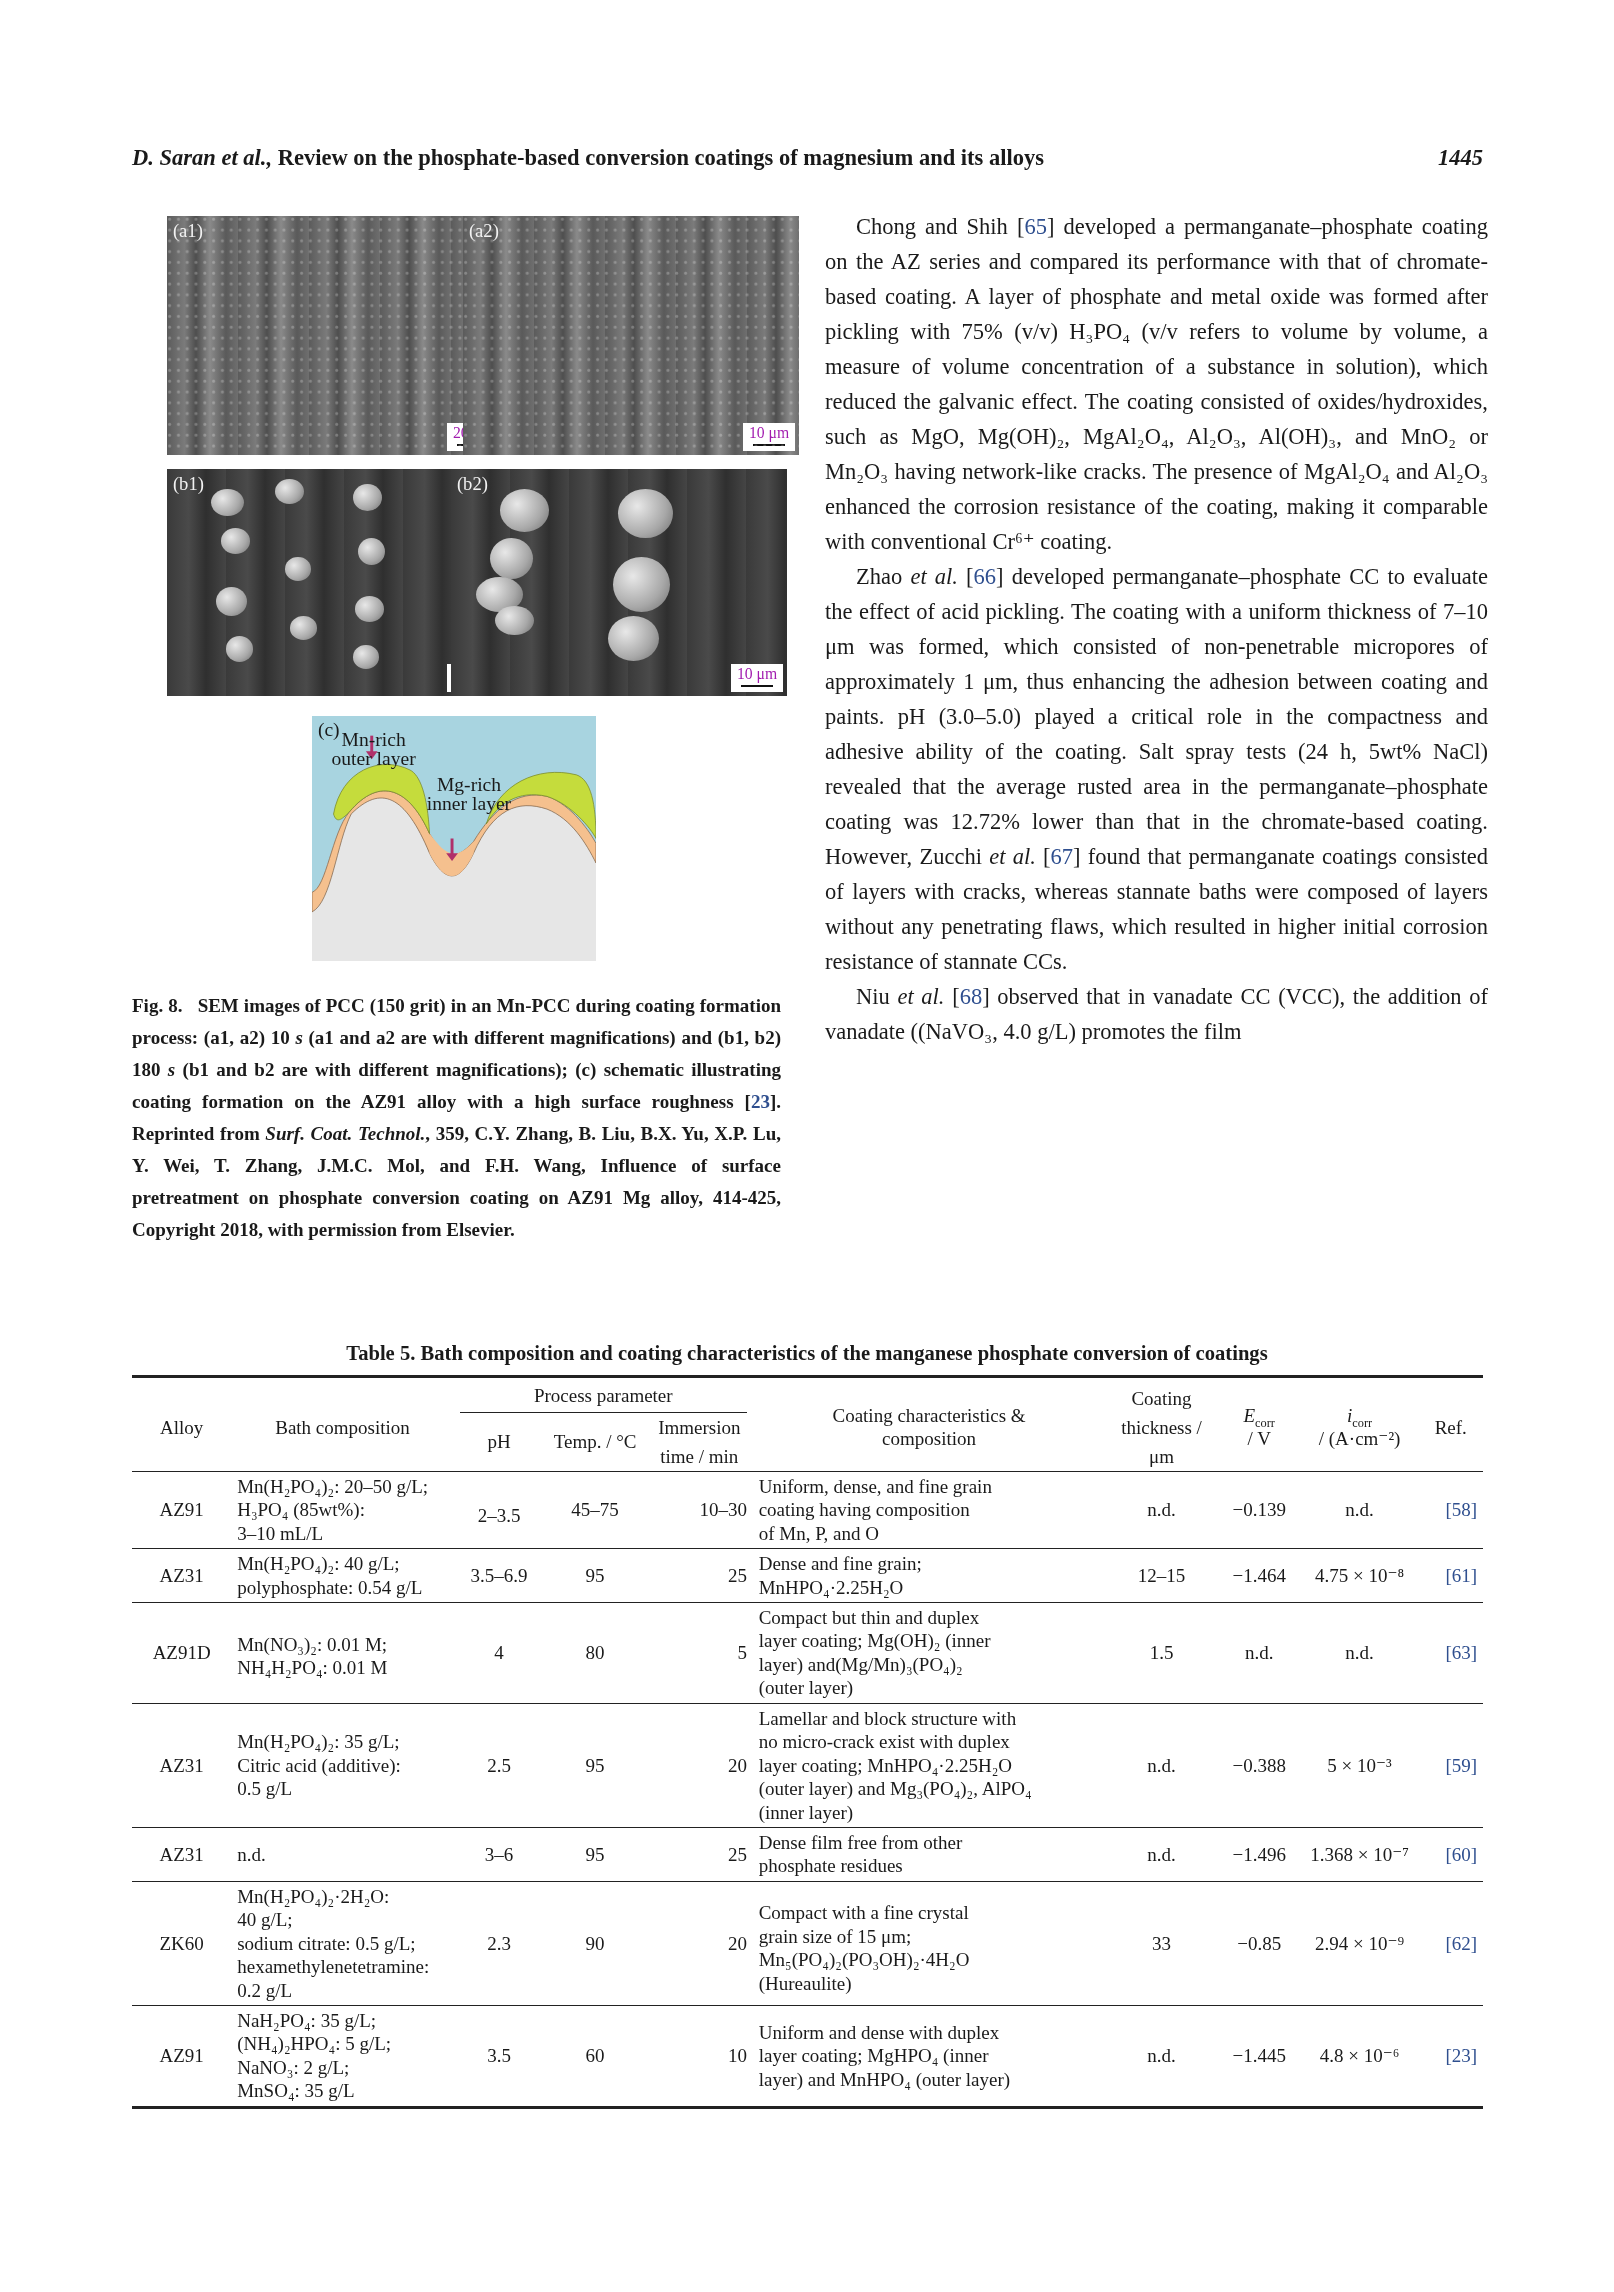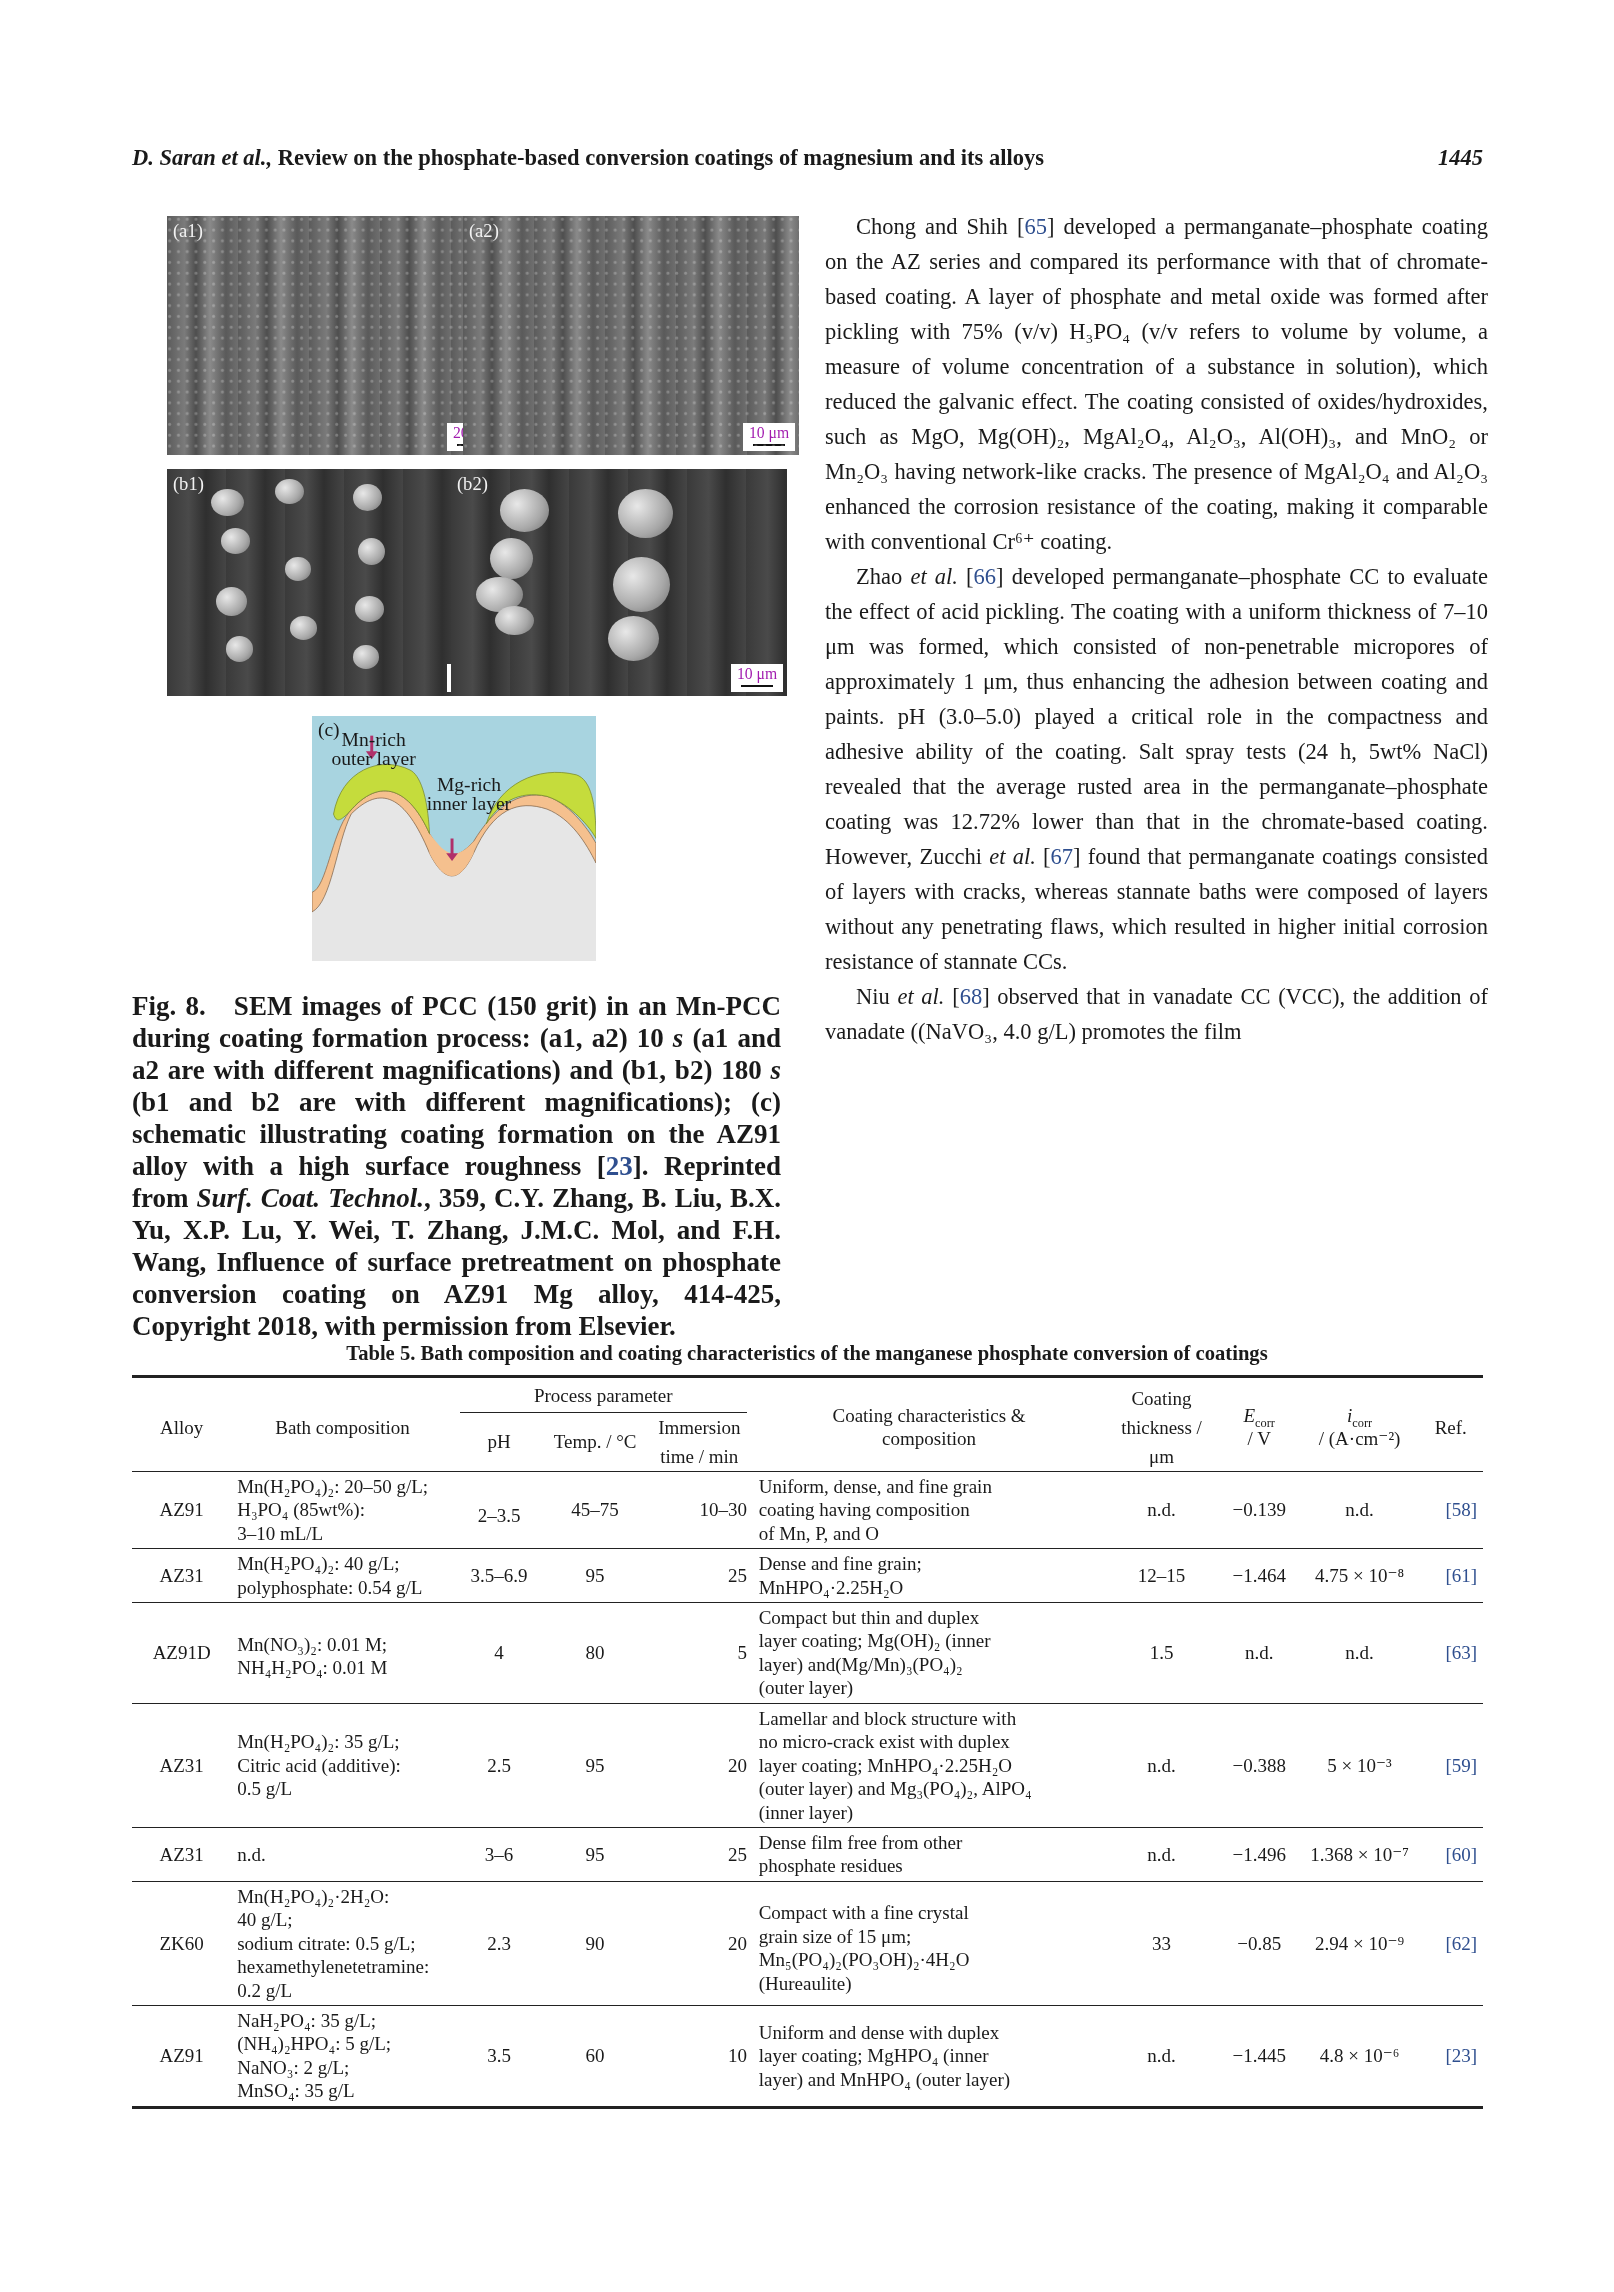--- a/index.html
+++ b/index.html
@@ -23,21 +23,21 @@
       #3d3d3d; }
   .blob { position:absolute; border-radius:50%; background:radial-gradient(circle at 35% 35%, #e8e8e8, #a8a8a8 60%, #6c6c6c); }
   .sem-label { position:absolute; top:3.9px; left:5.9px; font-size:18.6px; color:#f2f2f2; }
   .scalebar { position:absolute; right:3.9px; bottom:3.9px; background:#fff; color:#a21caf; font-size:15.7px; padding:1px 5.9px 4.9px 5.9px; text-align:right; border-bottom:0; }
   .scalebar .bar { display:block; height:2px; background:#111; margin:2px 3.9px 0 3.9px; }
 
   .schem { position:absolute; left:145px; top:500px; width:284px; height:245px; background:#a8d4e0; overflow:hidden; }
   .schem svg { position:absolute; left:0; top:0; }
   .schem .lbl { position:absolute; font-size:19.6px; color:#1a1a1a; line-height:19.6px; text-align:center; }
 
-  .caption { position:absolute; left:132px; top:990px; width:649px; font-size:27px; font-weight:bold; line-height:32px; text-align:justify; font-family:"Liberation Serif", serif; }
+  .caption { position:absolute; left:132px; top:990px; width:649px; font-size:19px; font-weight:bold; line-height:32px; text-align:justify; font-family:"Liberation Serif", serif; }
   .caption i { font-style:italic; }
 
   
   .rcol { position:absolute; left:825px; top:209px; width:663px; font-size:22.5px; line-height:35px; text-align:justify; }
   .rcol p { margin:0; }
   .rcol .indent { text-indent:31px; }
 
   
   .table-title { position:absolute; left:0; width:1614px; top:1342px; text-align:center; font-size:20.6px; font-weight:bold; }
   .tbl { position:absolute; left:132px; top:1375px; width:1351px; border-collapse:collapse; font-size:19px; line-height:23.5px; }

